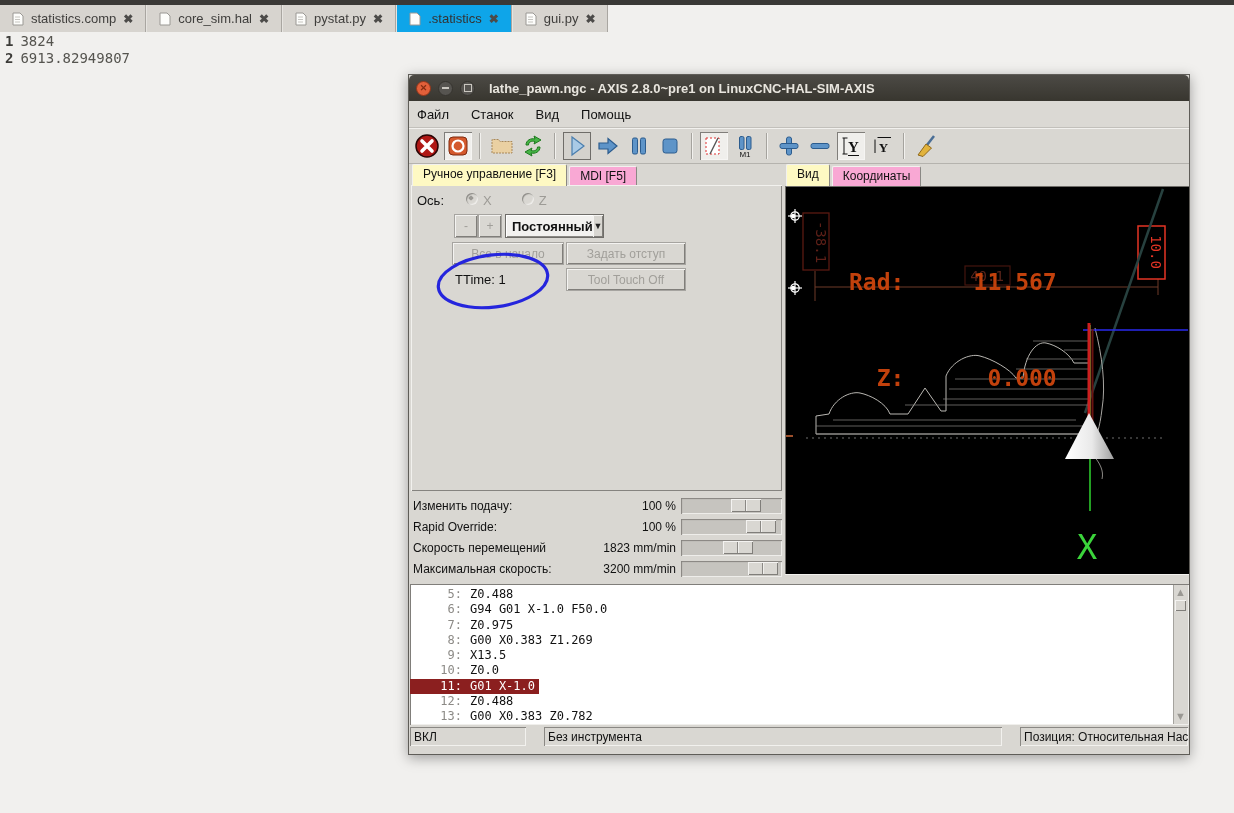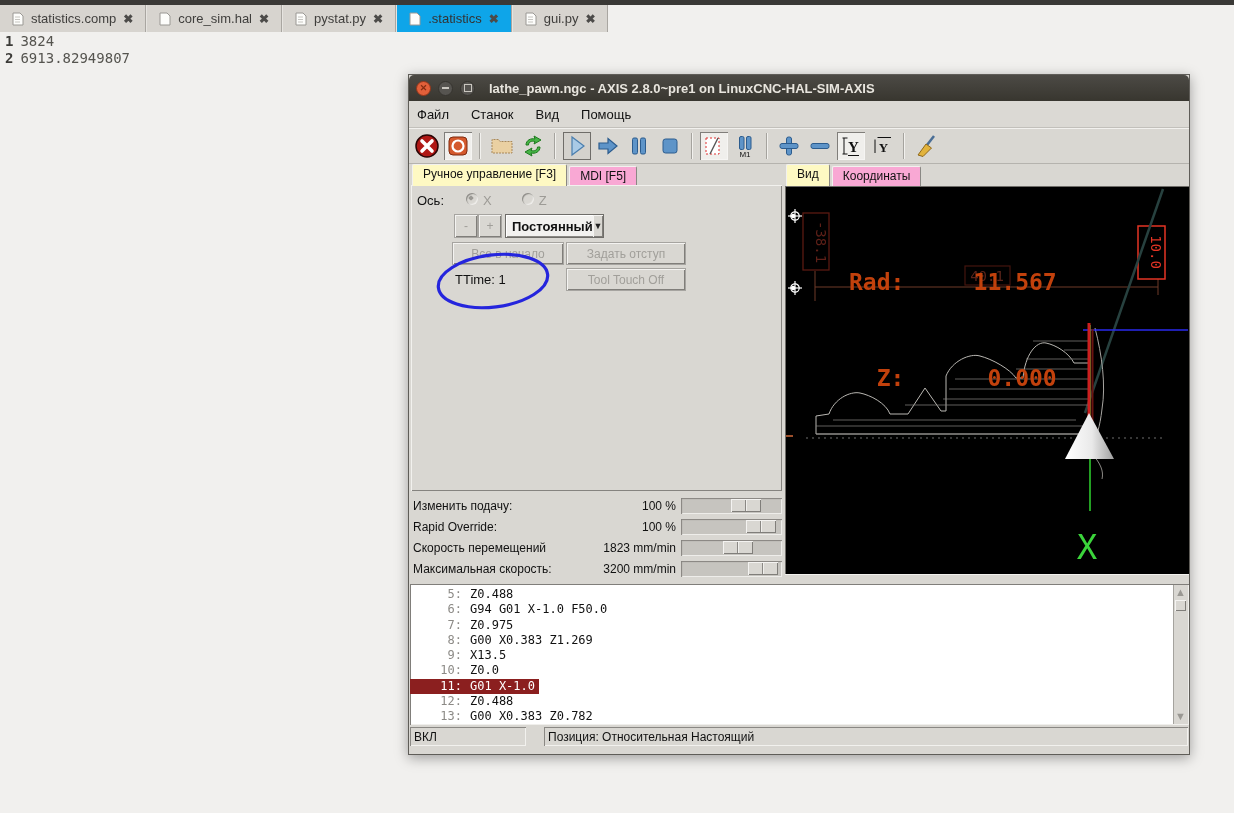--- a/index.html
+++ b/index.html
@@ -416,15 +416,16 @@
     </div>
     <div class="vscroll">
       <div class="arr" style="top:1px;">▲</div>
       <div class="thumb"></div>
       <div class="arr" style="bottom:1px;">▼</div>
     </div>
   </div>
 
   <div class="statusbar">
     <div class="sseg" style="width:116px;">ВКЛ</div>
+    <div class="sseg" style="width:458px;">Без инструмента</div>
     <div class="sseg" style="flex:1;">Позиция: Относительная Настоящий</div>
   </div>
 </div>
 
 </body></html>

